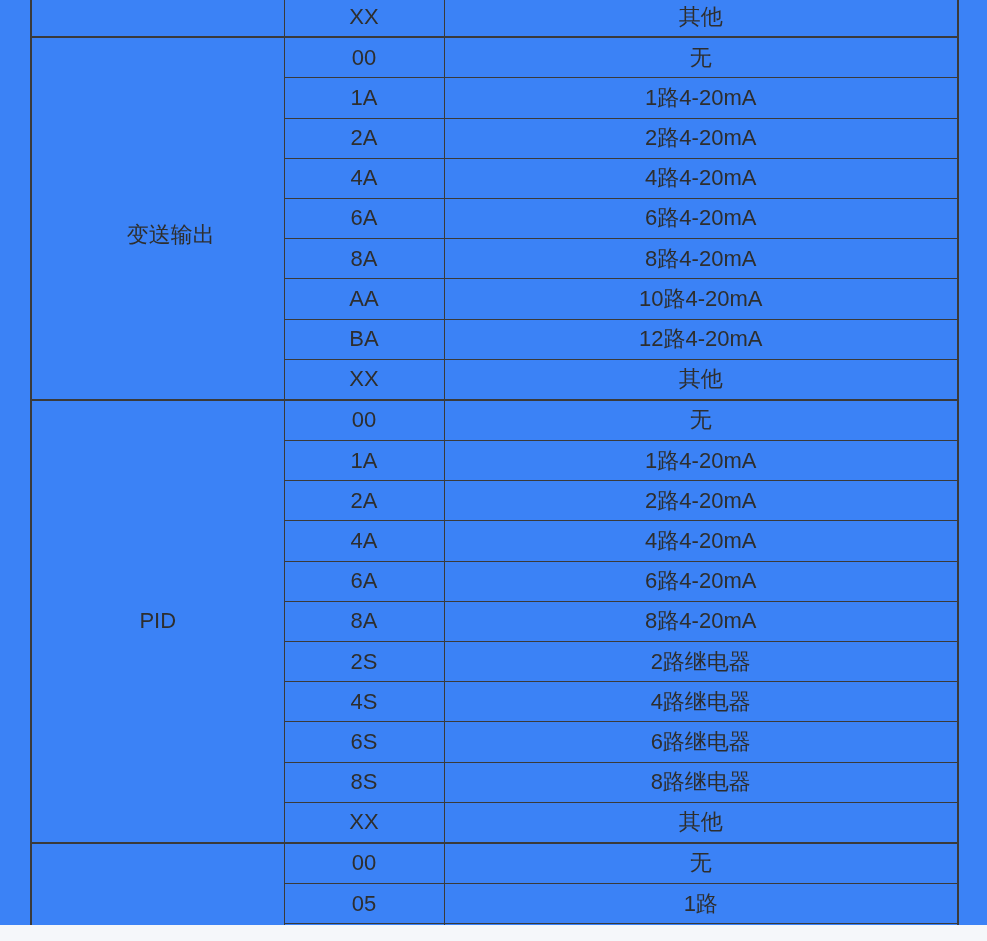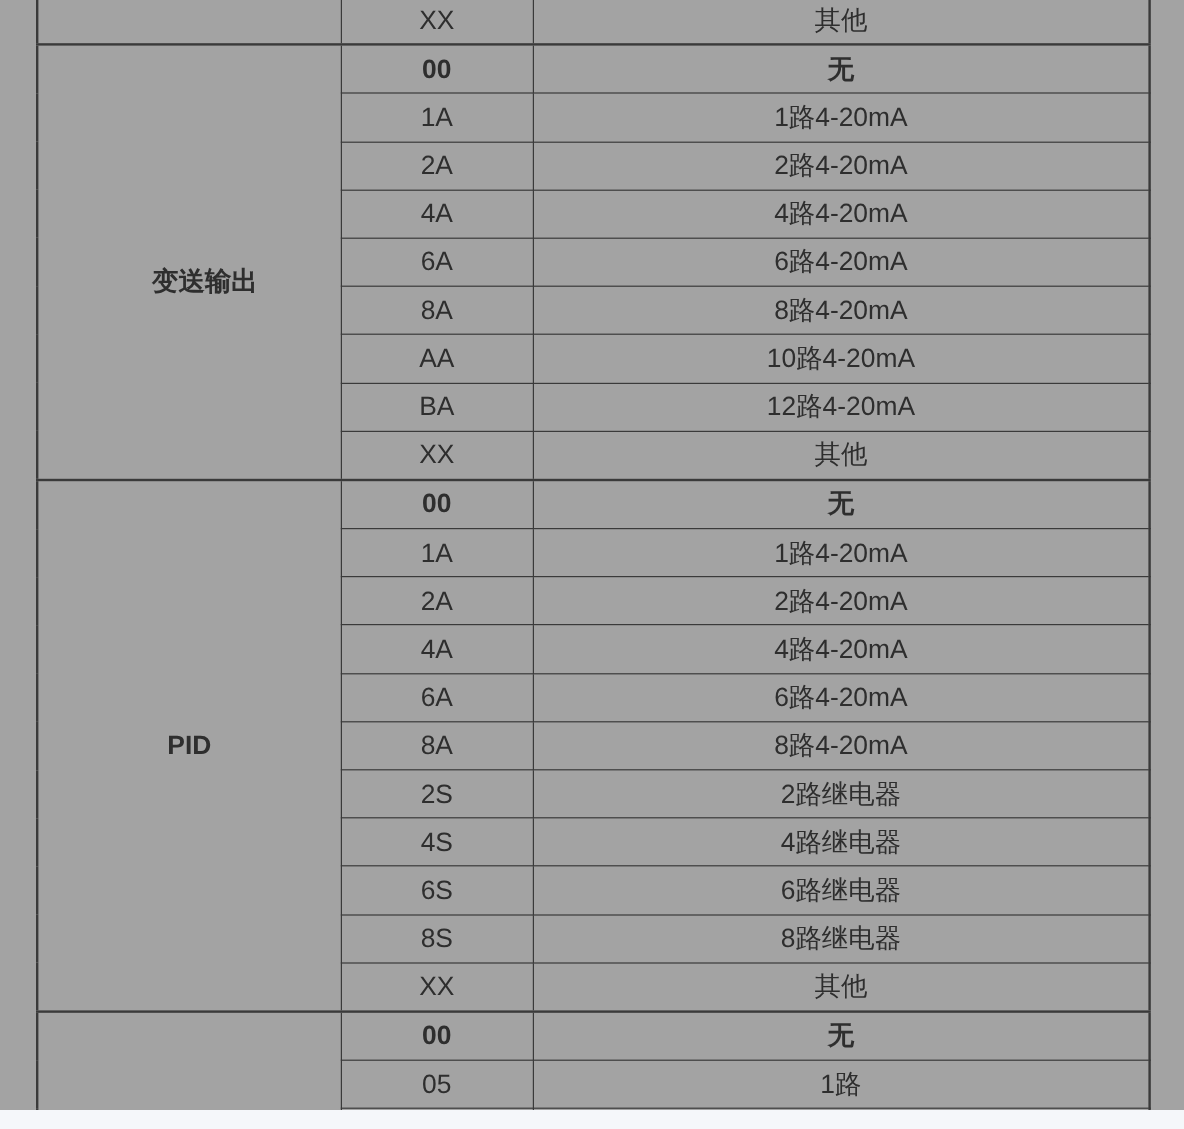--- a/index.html
+++ b/index.html
@@ -4,21 +4,21 @@
 <style>
   html, body {
     margin: 0;
     padding: 0;
     background: #ffffff;
   }
   .screen {
     position: relative;
     width: 987px;
     height: 941px;
-    background: #a3a3a3;
+    background: #3b82f6;
     overflow: hidden;
     font-family: "Liberation Sans", sans-serif;
   }
   table.spec {
     position: absolute;
     left: 30px;
     top: -4px;
     width: 927px;
     border-collapse: collapse;
     table-layout: fixed;
@@ -32,21 +32,20 @@
     text-align: center;
     vertical-align: middle;
     font-size: 22px;
     color: #2e2e2e;
     line-height: 1.1;
     overflow: hidden;
     white-space: nowrap;
   }
   table.spec td.sec-top {
     border-top: 2px solid #3a3a3a;
-    font-weight: bold;
   }
   
   table.spec td.cat {
     border-bottom: none;
   }
   
   table.spec td.cat-low {
     padding-top: 34px;
     padding-left: 26px;
   }

